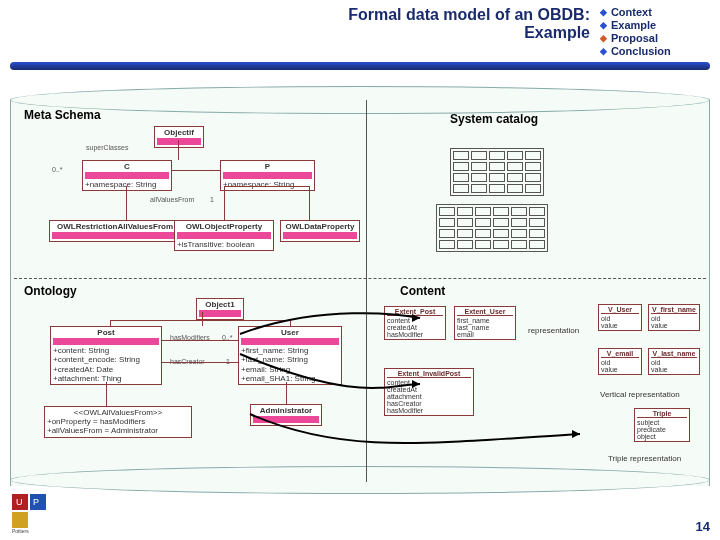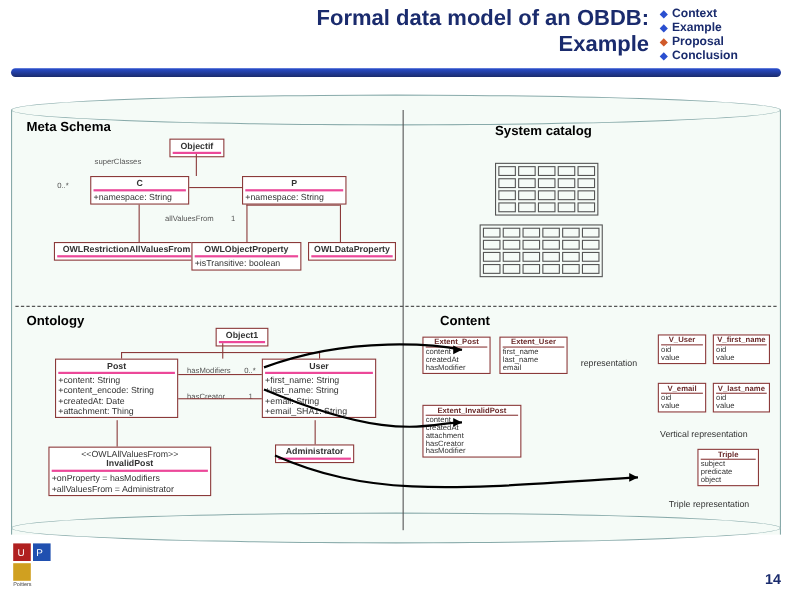--- a/index.html
+++ b/index.html
@@ -1,21 +1,21 @@
 <!DOCTYPE html>
 <html><head>
 <meta charset="utf-8">
 <style>
   * { box-sizing: border-box; margin: 0; padding: 0; }
   body { width: 720px; height: 540px; font-family: Arial, sans-serif; background: #fff; position: relative; overflow: hidden; }
   .header { display: flex; align-items: flex-start; padding: 6px 10px 0 10px; }
   .logo { width: 56px; height: 56px; position: relative; margin-right: 8px; }
   .logo svg { width: 100%; height: 100%; }
   .title-block { flex: 1; text-align: right; padding-right: 10px; }
-  .title-line { font-size: 20px; font-weight: bold; color: #1a2b6d; line-height: 1.15; }
+  .title-line { font-size: 16px; font-weight: bold; color: #1a2b6d; line-height: 1.15; }
   .nav { width: 110px; font-size: 11px; font-weight: bold; color: #1a2b6d; }
   .nav-item { display: flex; align-items: center; margin-bottom: 1px; }
   .nav-bullet { color: #2a4fd0; margin-right: 4px; font-size: 9px; }
   .nav-bullet.active { color: #d05a2a; }
   .rule { height: 8px; margin: 4px 10px 0 10px; background: linear-gradient(#2a4fd0,#1a2b6d); border-radius: 4px; }
   .cyl-wrap { position: absolute; left: 10px; top: 86px; width: 700px; height: 408px; }
   .cyl-top { position: absolute; left: 0; top: 0; width: 700px; height: 28px; border: 1px solid #8aa; border-radius: 50%/50%; background: #f5fbf7; }
   .cyl-body { position: absolute; left: 0; top: 14px; width: 700px; height: 386px; border-left: 1px solid #8aa; border-right: 1px solid #8aa; background: #f5fbf7; }
   .cyl-bot { position: absolute; left: 0; bottom: 0; width: 700px; height: 28px; border: 1px solid #8aa; border-radius: 50%/50%; background: #f5fbf7; }
   .vdiv { position: absolute; left: 356px; top: 14px; width: 0; height: 382px; border-left: 1px solid #555; }
@@ -25,21 +25,21 @@
   .q2 { left: 440px; top: 26px; }
   .q3 { left: 14px; top: 198px; }
   .q4 { left: 390px; top: 198px; }
   
   .pane { position: absolute; font-size: 8px; color: #333; }
   .meta { left: 24px; top: 40px; width: 320px; height: 148px; }
   .syscat { left: 380px; top: 44px; width: 300px; height: 144px; }
   .onto { left: 20px; top: 212px; width: 332px; height: 180px; }
   .content { left: 370px; top: 212px; width: 320px; height: 180px; }
   .umlbox { position: absolute; border: 1px solid #8b3a3a; background: #fff; text-align: center; padding: 1px 2px; font-size: 8px; line-height: 1.15; }
-  .umlbox .bn { font-weight: bold; border-bottom: 2px solid #ec4899; padding-bottom: 1px; margin-bottom: 1px; }
+  .umlbox .bn { font-weight: bold; border-bottom: 7px solid #ec4899; padding-bottom: 1px; margin-bottom: 1px; }
   .umlbox .row { text-align: left; white-space: nowrap; }
   .arrow { position: absolute; background: #8b3a3a; }
   
   .grid { position: absolute; border: 1px solid #555; }
   .grid td { border: 1px solid #555; width: 16px; height: 9px; }
   
   .cbox { position: absolute; border: 1px solid #8b3a3a; background: #fff; font-size: 7px; padding: 1px 2px; }
   .cbox .hd { color: #6b2b2b; font-weight: bold; text-align: center; border-bottom: 1px solid #8b3a3a; margin-bottom: 1px; }
   .clabel { position: absolute; font-size: 8px; color: #333; }
   .footer-logo { position: absolute; left: 10px; bottom: 6px; width: 42px; height: 42px; }
@@ -217,21 +217,20 @@
     <span class="mini" style="left:140px; top:60px;">hasCreator</span>
     <span class="mini" style="left:196px; top:60px;">1</span>
     <div class="arrow" style="left:132px; top:42px; width:76px; height:1px;"></div>
     <div class="arrow" style="left:132px; top:64px; width:76px; height:1px;"></div>
     <div class="umlbox" style="left:220px; top:106px; width:72px;">
         <div class="bn">Administrator</div>
       </div>
     <div class="arrow" style="left:256px; top:84px; width:1px; height:22px;"></div>
     <div class="umlbox" style="left:14px; top:108px; width:148px;">
       <div class="row" style="text-align:center;">&lt;&lt;OWLAllValuesFrom&gt;&gt;</div>
-      <div class="bn">InvalidPost</div>
       <div class="row">+onProperty = hasModifiers</div>
       <div class="row">+allValuesFrom = Administrator</div>
     </div>
     <div class="arrow" style="left:76px; top:84px; width:1px; height:24px;"></div>
     <div class="arrow" style="left:172px; top:14px; width:1px; height:14px;"></div>
     <div class="arrow" style="left:80px; top:22px; width:180px; height:1px;"></div>
     <div class="arrow" style="left:80px; top:22px; width:1px; height:6px;"></div>
     <div class="arrow" style="left:260px; top:22px; width:1px; height:6px;"></div>
   </div>
 

